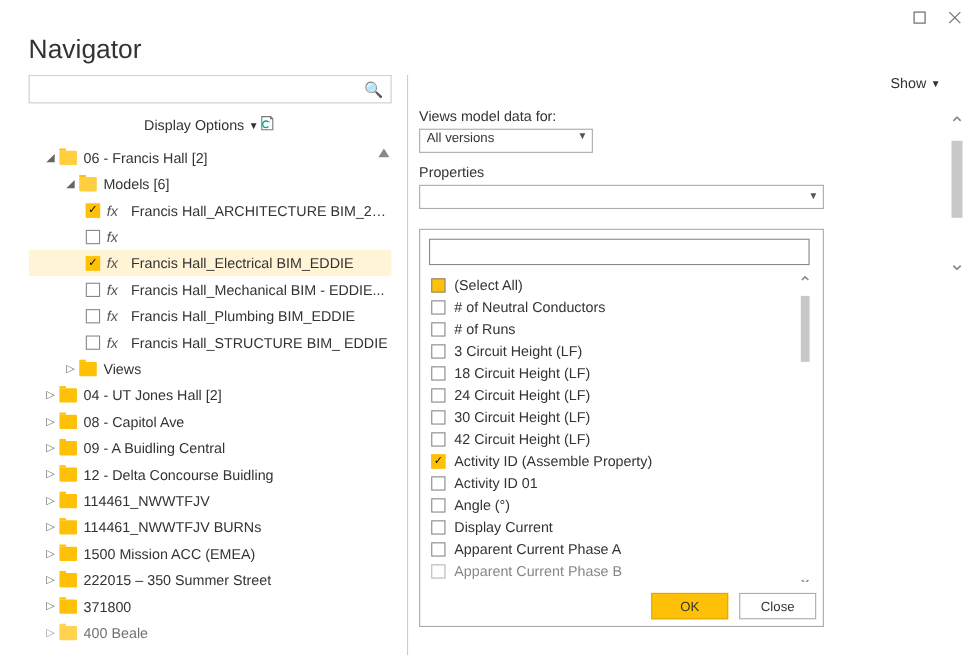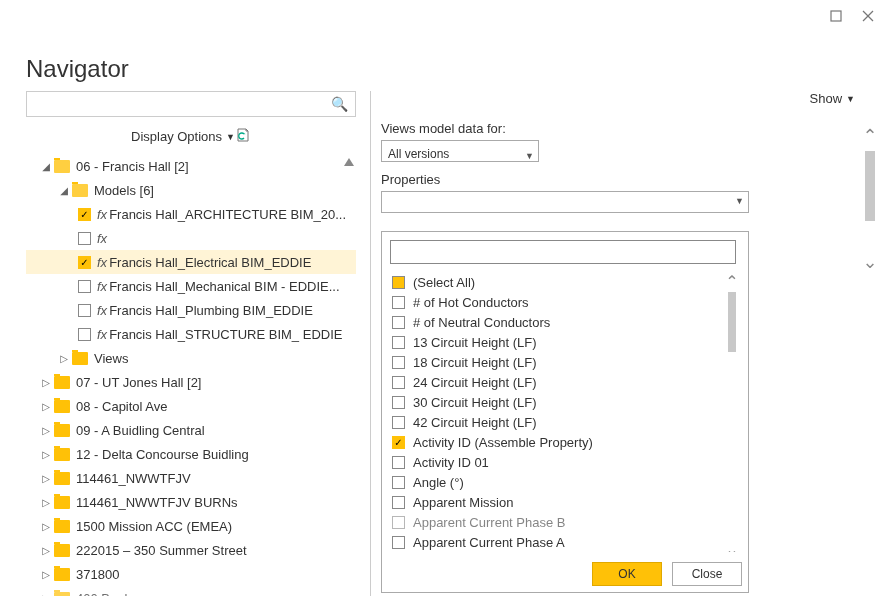--- a/index.html
+++ b/index.html
@@ -1,47 +1,47 @@
 <!DOCTYPE html>
 <html><head>
 <meta charset="utf-8">
 <style>
 * { box-sizing: border-box; margin: 0; padding: 0; font-family: "Segoe UI", Arial, sans-serif; }
 body { background: #fff; width: 885px; height: 596px; overflow: hidden; font-size: 13px; color: #333; }
 .window { width: 100%; height: 100%; display: flex; flex-direction: column; }
 .titlebar { height: 32px; display: flex; justify-content: flex-end; align-items: center; padding-right: 10px; gap: 18px; }
 .titlebar .sys { width: 14px; height: 14px; display: flex; align-items: center; justify-content: center; color: #777; cursor: pointer; }
-.header { padding: 0 26px 8px 26px; margin-top: 23px; }
+.header { padding: 0 26px 8px 26px; }
 .header h1 { font-weight: 300; font-size: 24px; color: #333; }
 .body { flex: 1; display: flex; padding: 0 0 0 26px; overflow: hidden; position: relative; }
 .leftpanel { width: 330px; display: flex; flex-direction: column; }
 .searchrow { display: flex; gap: 6px; align-items: center; margin-bottom: 10px; }
 .searchbox { flex: 1; height: 26px; border: 1px solid #ccc; display: flex; align-items: center; padding: 0 6px; }
 .searchbox input { flex: 1; border: none; outline: none; font-size: 13px; }
 .searchbox .sicon { color: #2c6bb3; font-size: 14px; }
 .disprow { display: flex; align-items: center; justify-content: center; margin-bottom: 8px; }
 .disprow .label { font-size: 13px; color: #333; cursor: pointer; display: flex; align-items: center; gap: 4px; }
 .disprow .refresh { color: #555; cursor: pointer; }
 .tree { flex: 1; overflow: hidden; font-size: 13px; position: relative; }
 .tree-row { display: flex; align-items: center; height: 24px; white-space: nowrap; overflow: hidden; text-overflow: ellipsis; cursor: pointer; }
 .tree-row.selected { background: #fff4d6; }
 .tree-row .caret { width: 12px; display: inline-flex; justify-content: center; color: #666; font-size: 10px; }
 .tree-row .folder { width: 16px; height: 13px; background: #ffc107; border-radius: 1px; margin: 0 6px 0 2px; position: relative; }
 .tree-row .folder::before { content: ""; position: absolute; top: -2px; left: 0; width: 6px; height: 2px; background: #ffc107; }
 .tree-row .folder-o { background: #ffcf40; }
 .tree-row .cb { width: 13px; height: 13px; border: 1px solid #888; margin: 0 6px 0 2px; display: inline-flex; align-items: center; justify-content: center; font-size: 10px; }
 .tree-row .cb.checked { background: #ffc107; border-color: #ffc107; color: #000; }
-.tree-row .fx { font-style: italic; color: #555; margin-right: 2px; font-size: 13px; }
+.tree-row .fx { font-style: italic; color: #555; margin-right: 12px; font-size: 13px; }
 .tree-row .txt { overflow: hidden; text-overflow: ellipsis; }
 .divider { width: 1px; background: #ccc; margin: 0 10px 0 14px; }
 .rightpanel { flex: 1; display: flex; flex-direction: column; padding-right: 40px; position: relative; }
 .showrow { position: absolute; right: 30px; top: 0; font-size: 13px; color: #333; cursor: pointer; display: flex; align-items: center; gap: 4px; }
 .field-block { margin-bottom: 10px; }
 .field-label { font-size: 13px; color: #333; margin-bottom: 4px; display: block; }
-.combo { width: 158px; height: 22px; border: 1px solid #aaa; display: flex; align-items: flex-end; padding: 0 6px; font-size: 12px; position: relative; }
+.combo { width: 158px; height: 22px; border: 1px solid #aaa; display: flex; align-items: flex-start; padding: 0 6px; font-size: 12px; position: relative; }
 .combo .arrow { position: absolute; right: 4px; font-size: 9px; color: #555; }
 .props-combo { width: 368px; height: 22px; border: 1px solid #aaa; position: relative; }
 .props-combo .arrow { position: absolute; right: 4px; top: 4px; font-size: 9px; color: #555; }
 .props-panel { width: 368px; border: 1px solid #aaa; margin-top: 8px; padding: 8px 4px 6px 8px; display: flex; flex-direction: column; }
 .filterbox { height: 24px; border: 1px solid #888; margin: 0 8px 8px 0; }
 .proplist { flex: 1; overflow: hidden; position: relative; }
 .prop-row { display: flex; align-items: center; height: 20px; font-size: 13px; }
 .prop-row .cb { width: 13px; height: 13px; border: 1px solid #888; margin: 0 8px 0 2px; display: inline-flex; align-items: center; justify-content: center; font-size: 10px; background: #fff; }
 .prop-row .cb.checked { background: #ffc107; border-color: #ffc107; color: #000; }
 .prop-row .cb.mixed { background: #ffc107; border-color: #888; }
@@ -139,21 +139,21 @@
             <span class="txt">Francis Hall_STRUCTURE BIM_ EDDIE</span>
           </div>
         <div class="tree-row" style="padding-left:32px">
             <span class="caret">▷</span>
             <span class="folder"></span>
             <span class="txt">Views</span>
           </div>
         <div class="tree-row" style="padding-left:14px">
             <span class="caret">▷</span>
             <span class="folder"></span>
-            <span class="txt">07 - UT Jones Hall [2]</span>
+            <span class="txt">04 - UT Jones Hall [2]</span>
           </div>
         <div class="tree-row" style="padding-left:14px">
             <span class="caret">▷</span>
             <span class="folder"></span>
             <span class="txt">08 - Capitol Ave</span>
           </div>
         <div class="tree-row" style="padding-left:14px">
             <span class="caret">▷</span>
             <span class="folder"></span>
             <span class="txt">09 - A Buidling Central</span>
@@ -226,29 +226,29 @@
               <span class="arr">⌃</span>
               <div class="thumb"></div>
               <span class="arr" style="margin-top:auto;position:absolute;bottom:0">⌄</span>
             </div>
           <div class="prop-row">
               <span class="cb mixed"></span>
               <span>(Select All)</span>
             </div>
           <div class="prop-row">
               <span class="cb"></span>
-              <span># of Hot Conductors</span>
-            </div>
-          <div class="prop-row">
-              <span class="cb"></span>
               <span># of Neutral Conductors</span>
             </div>
           <div class="prop-row">
               <span class="cb"></span>
-              <span>13 Circuit Height (LF)</span>
+              <span># of Runs</span>
+            </div>
+          <div class="prop-row">
+              <span class="cb"></span>
+              <span>3 Circuit Height (LF)</span>
             </div>
           <div class="prop-row">
               <span class="cb"></span>
               <span>18 Circuit Height (LF)</span>
             </div>
           <div class="prop-row">
               <span class="cb"></span>
               <span>24 Circuit Height (LF)</span>
             </div>
           <div class="prop-row">
@@ -266,29 +266,29 @@
           <div class="prop-row">
               <span class="cb"></span>
               <span>Activity ID 01</span>
             </div>
           <div class="prop-row">
               <span class="cb"></span>
               <span>Angle (°)</span>
             </div>
           <div class="prop-row">
               <span class="cb"></span>
-              <span>Apparent Mission</span>
+              <span>Display Current</span>
+            </div>
+          <div class="prop-row">
+              <span class="cb"></span>
+              <span>Apparent Current Phase A</span>
             </div>
           <div class="prop-row" style="opacity:.6">
               <span class="cb"></span>
               <span>Apparent Current Phase B</span>
-            </div>
-          <div class="prop-row">
-              <span class="cb"></span>
-              <span>Apparent Current Phase A</span>
             </div>
         </div>
         <div class="btnrow">
           <div class="btn primary">OK</div>
           <div class="btn">Close</div>
         </div>
       </div>
     </div>
   </div>
 </div>

